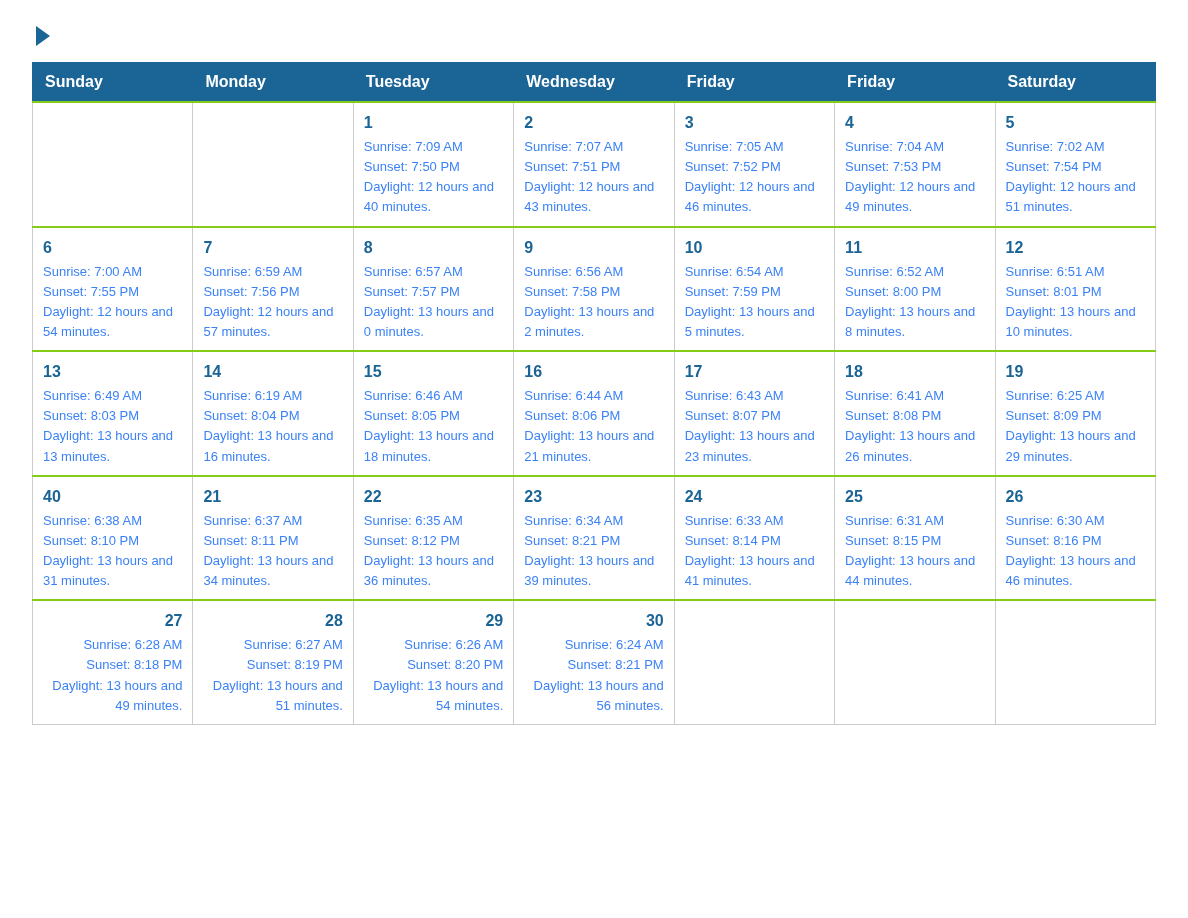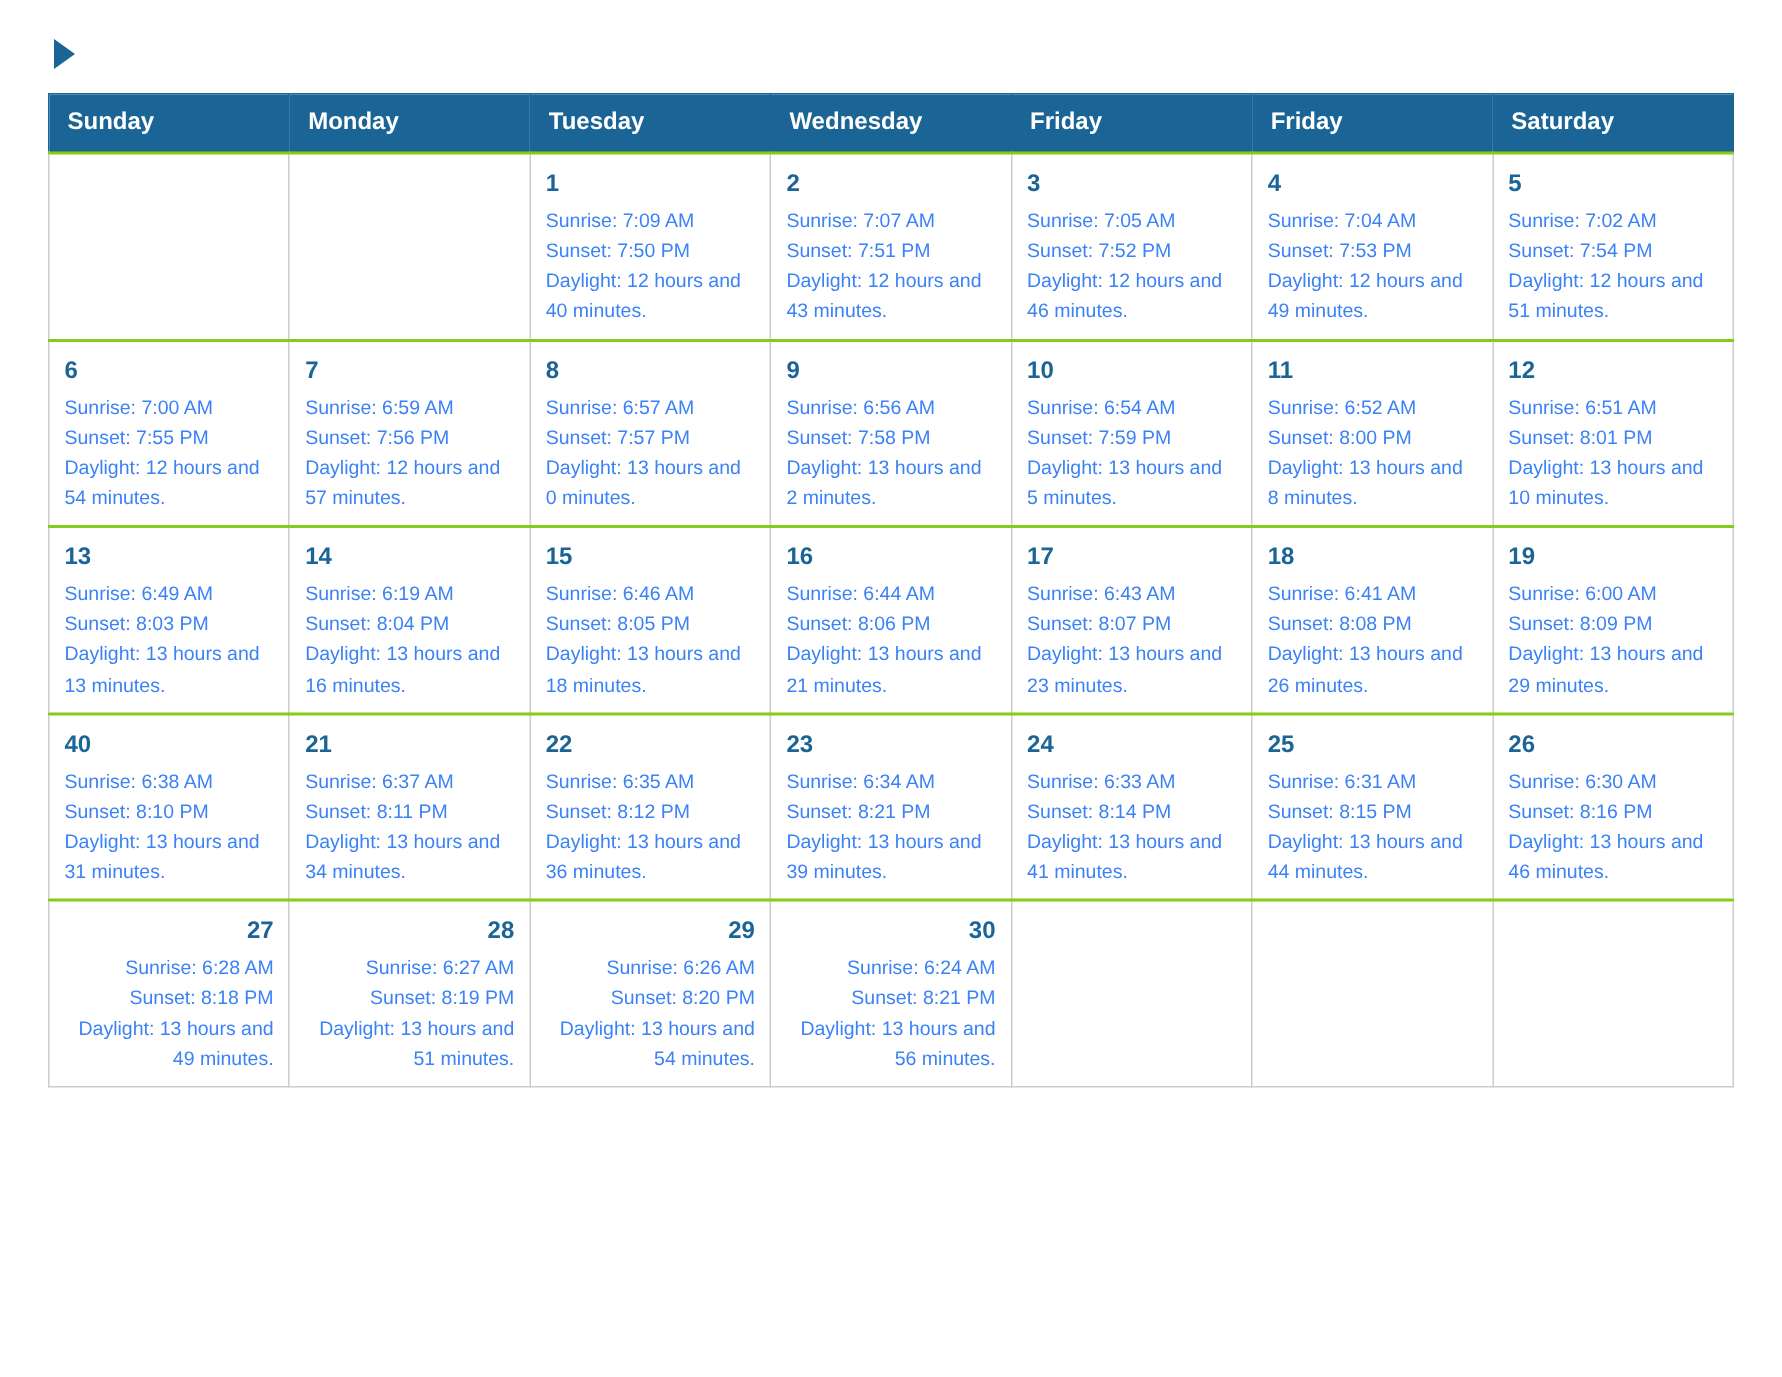--- a/index.html
+++ b/index.html
@@ -275,21 +275,21 @@
         </td>
         <td>
           <span class="day-number">18</span>
           <div class="day-info">Sunrise: 6:41 AM
 Sunset: 8:08 PM
 Daylight: 13 hours
 and 26 minutes.</div>
         </td>
         <td>
           <span class="day-number">19</span>
-          <div class="day-info">Sunrise: 6:00 AM
+          <div class="day-info">Sunrise: 6:25 AM
 Sunset: 8:09 PM
 Daylight: 13 hours
 and 29 minutes.</div>
         </td>
       </tr>
       <tr>
         <td>
           <span class="day-number">40</span>
           <div class="day-info">Sunrise: 6:38 AM
 Sunset: 8:10 PM

